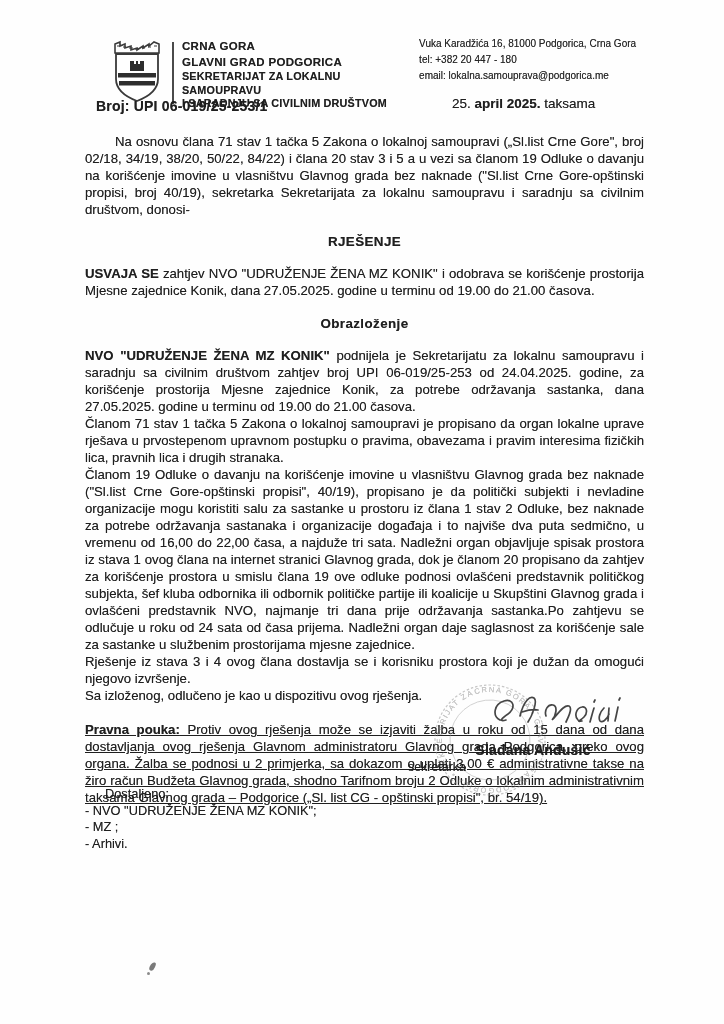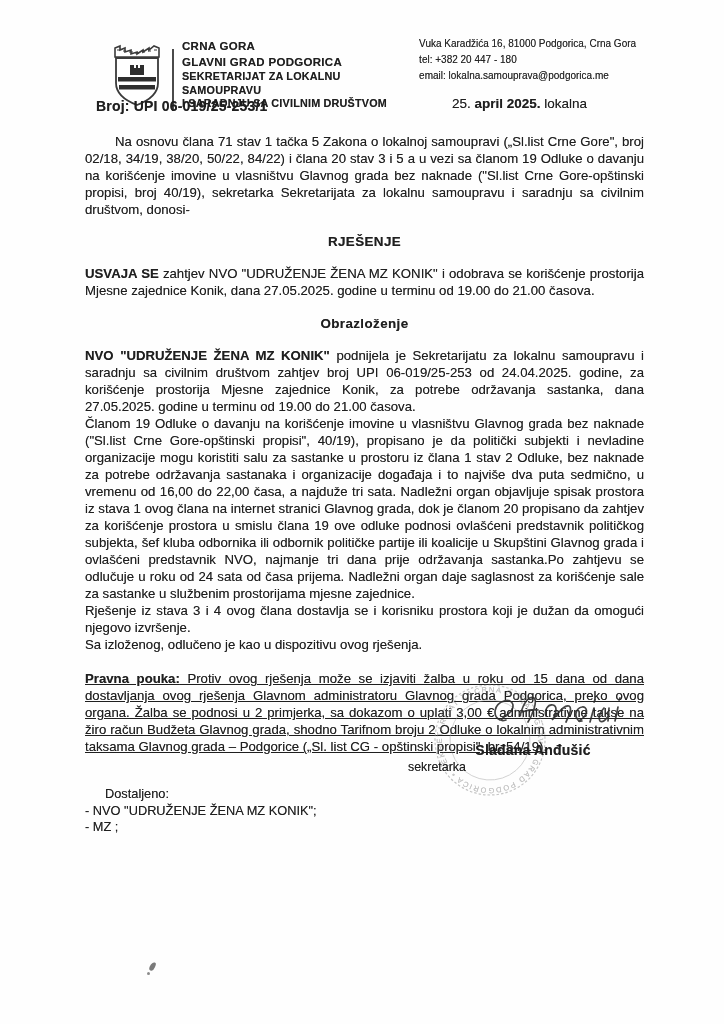--- a/index.html
+++ b/index.html
@@ -8,21 +8,21 @@
     position:relative; width:724px; height:1024px;
     background:#fefefe; overflow:hidden;
     font-family:"Liberation Sans", sans-serif;
     color:#1f1f1f;
     -webkit-font-smoothing:antialiased;
   }
   .scan-ink { text-shadow:0 0 .45px rgba(20,20,20,.55); }
 
   
   .letterhead { position:absolute; top:34px; left:112px; right:56px; display:flex; justify-content:space-between; }
-  .lh-left { display:flex; align-items:flex-end; }
+  .lh-left { display:flex; align-items:center; }
   .coat { width:50px; height:70px; flex:0 0 auto; }
   .lh-divider { width:2px; background:#4a4a4a; height:62px; margin:2px 8px 0 10px; }
   .org-lines { padding-top:4px; }
   .org-line-1, .org-line-2 { font-size:11.5px; font-weight:700; letter-spacing:.3px; line-height:16px; }
   .org-line-3, .org-line-4 { font-size:10.8px; font-weight:600; letter-spacing:.2px; line-height:13.5px; }
   .lh-right { width:252px; font-size:10px; line-height:15.8px; color:#262626; padding-top:2px; }
   .doc-number { position:absolute; top:98px; left:86px; font-size:14px; font-weight:600; letter-spacing:.2px;padding-left:10px; }
   .doc-date { position:absolute; top:96px; left:452px; font-size:13.5px; }
   .doc-date b { font-weight:700; }
 
@@ -84,32 +84,33 @@
       </div>
     </div>
     <div class="lh-right">
       <div>Vuka Karadžića 16, 81000 Podgorica, Crna Gora</div>
       <div>tel: +382 20 447 - 180</div>
       <div>email: lokalna.samouprava@podgorica.me</div>
     </div>
   </div>
 
   <div class="doc-number">Broj: UPI 06-019/25-253/1</div>
-  <div class="doc-date"><span>25. </span><b>april 2025.</b><span> lokalna</span></div>
+  <div class="doc-date"><span>25. </span><b>april 2025.</b><span> taksama</span></div>
 
   <div class="doc-body">
     <p class="intro">Na osnovu člana 71 stav 1 tačka 5 Zakona o lokalnoj samoupravi („Sl.list Crne Gore", broj 02/18, 34/19, 38/20, 50/22, 84/22) i člana  20 stav 3 i 5 a u vezi sa članom 19  Odluke o davanju na korišćenje imovine u vlasništvu Glavnog grada bez naknade ("Sl.list Crne Gore-opštinski propisi, broj 40/19), sekretarka Sekretarijata za lokalnu samoupravu i saradnju sa civilnim društvom, donosi-</p>
 
     <p class="center-head">RJEŠENJE</p>
 
     <p class="operative"><span class="lead">USVAJA SE</span><span> zahtjev NVO "UDRUŽENJE ŽENA MZ KONIK"  i odobrava se korišćenje prostorija Mjesne zajednice Konik, dana 27.05.2025. godine u terminu od 19.00 do 21.00 časova.</span></p>
 
     <p class="center-head obr-head">Obrazloženje</p>
 
     <p class="obr-p1"><span class="lead">NVO "UDRUŽENJE ŽENA MZ KONIK"</span><span> podnijela je Sekretarijatu za lokalnu samoupravu i saradnju sa civilnim društvom  zahtjev broj UPI 06-019/25-253 od 24.04.2025. godine, za korišćenje prostorija Mjesne zajednice Konik, za potrebe održavanja sastanka, dana 27.05.2025. godine u terminu od 19.00 do 21.00 časova.</span></p>
+    <p>Članom 71 stav 1 tačka 5  Zakona o lokalnoj samoupravi je propisano da organ lokalne uprave rješava u prvostepenom upravnom postupku o pravima, obavezama i pravim interesima fizičkih lica, pravnih lica i drugih stranaka.</p>
     <p>Članom 19 Odluke o davanju na korišćenje imovine u vlasništvu Glavnog grada bez naknade ("Sl.list Crne Gore-opštinski propisi", 40/19), propisano je da politički subjekti i nevladine organizacije mogu koristiti salu za sastanke u prostoru iz člana 1 stav 2 Odluke, bez naknade za potrebe održavanja sastanaka i organizacije događaja i to najviše dva puta sedmično, u vremenu od 16,00 do 22,00 časa, a najduže tri sata. Nadležni organ objavljuje spisak prostora iz stava 1 ovog člana na internet stranici Glavnog grada, dok je članom 20 propisano  da zahtjev za korišćenje prostora u smislu člana 19 ove odluke podnosi ovlašćeni predstavnik političkog subjekta, šef kluba odbornika ili odbornik političke partije ili koalicije u Skupštini Glavnog grada i ovlašćeni predstavnik NVO, najmanje tri dana prije održavanja sastanka.Po zahtjevu se odlučuje u roku od 24 sata od časa prijema. Nadležni organ daje saglasnost za korišćenje sale za sastanke u službenim prostorijama mjesne zajednice.</p>
     <p>Rješenje iz stava 3 i 4 ovog člana dostavlja se i korisniku prostora koji je dužan da omogući njegovo izvršenje.</p>
     <p>Sa izloženog, odlučeno je kao u dispozitivu ovog rješenja.</p>
 
     <p class="legal"><span class="lead">Pravna pouka:</span><span> Protiv ovog rješenja može se izjaviti žalba u roku od 15 dana od dana dostavljanja ovog rješenja Glavnom administratoru Glavnog grada Podgorica, preko ovog organa. Žalba se podnosi u 2 primjerka, sa dokazom o uplati 3,00 € administrativne takse na žiro račun Budžeta Glavnog grada, shodno Tarifnom broju 2 Odluke o lokalnim administrativnim taksama Glavnog grada – Podgorice („Sl. list CG - opštinski propisi", br. 54/19).</span></p>
   </div>
 
   <div class="sign-block">
     <svg class="stamp" viewBox="0 0 120 120" aria-hidden="true">
       <g transform="rotate(-18 60 60)">
@@ -133,17 +134,18 @@
                M132 21 c-1 5 -2 10 -3 14 M133 14 l1 -2" fill="none" stroke="#2b2b2b" stroke-width="1.7" stroke-linecap="round" opacity=".88"></path>
     </svg>
     <div class="sign-name">Slađana Anđušić</div>
     <div class="sign-role">sekretarka</div>
   </div>
 
   <div class="distribution">
     <div class="dist-label">Dostaljeno:</div>
     <div class="dist-item">- NVO "UDRUŽENJE ŽENA MZ KONIK";</div>
     <div class="dist-item">- MZ ;</div>
+    <div class="dist-item">- Arhivi.</div>
   </div>
 
   <div class="smudge"></div>
   <div class="smudge2"></div>
 </div>
 
 </body></html>

